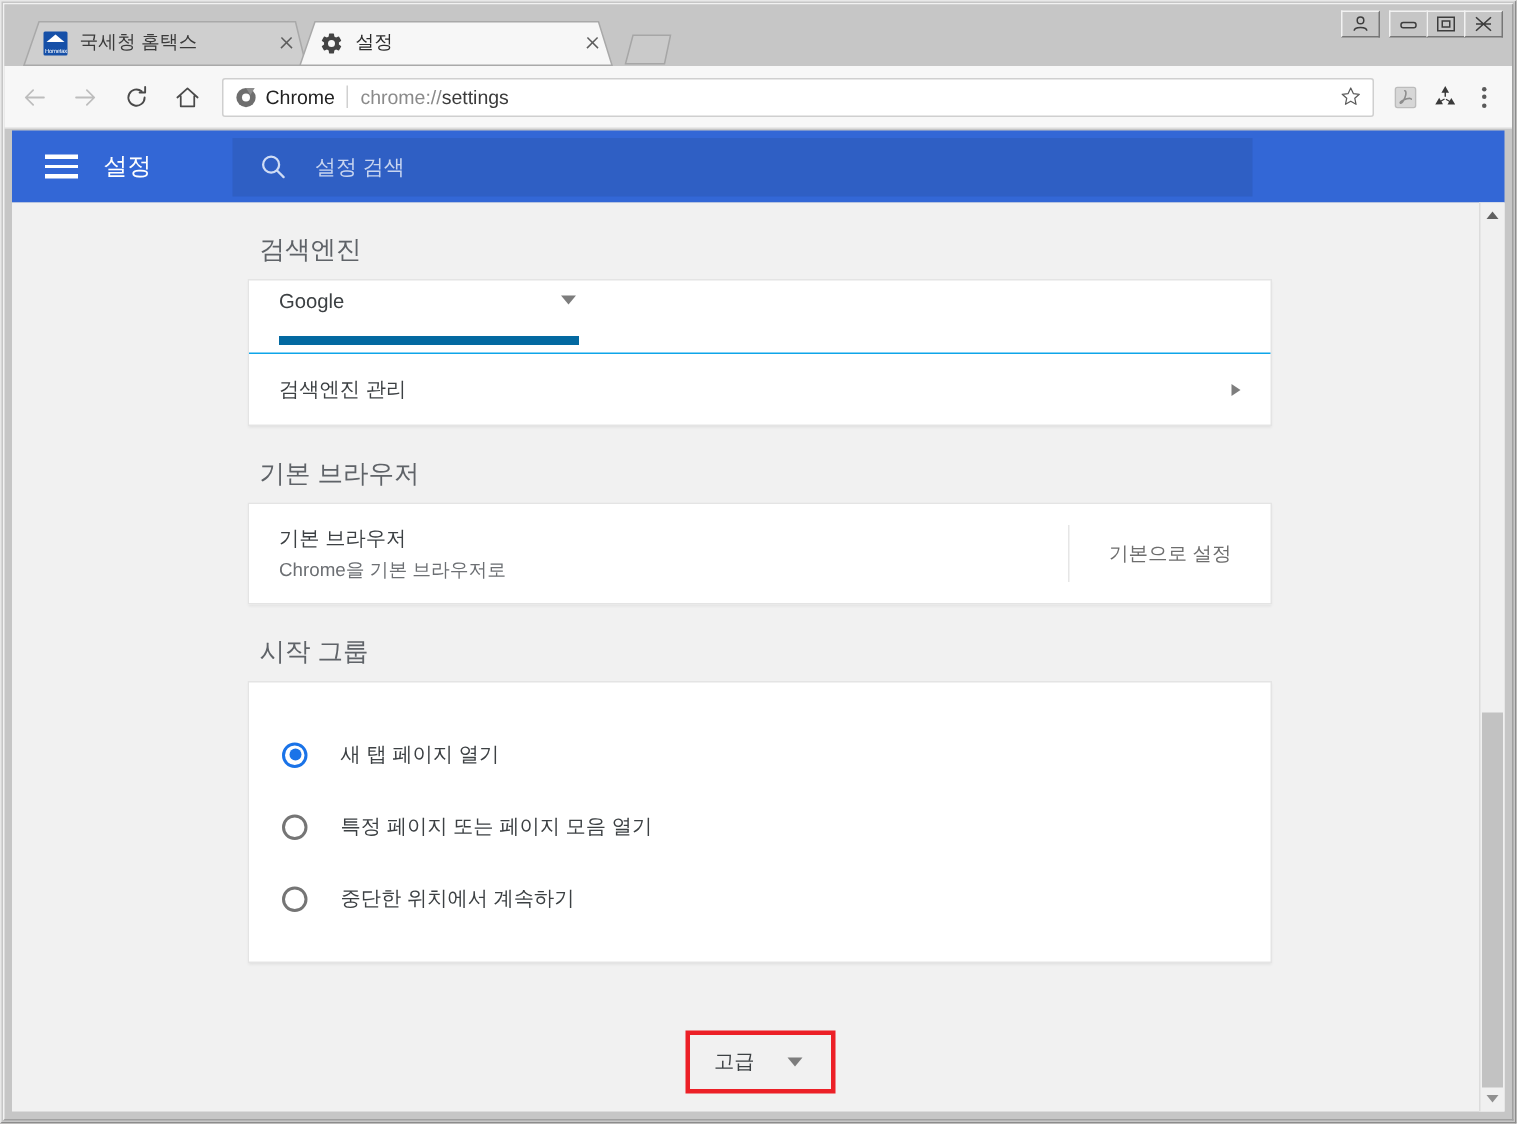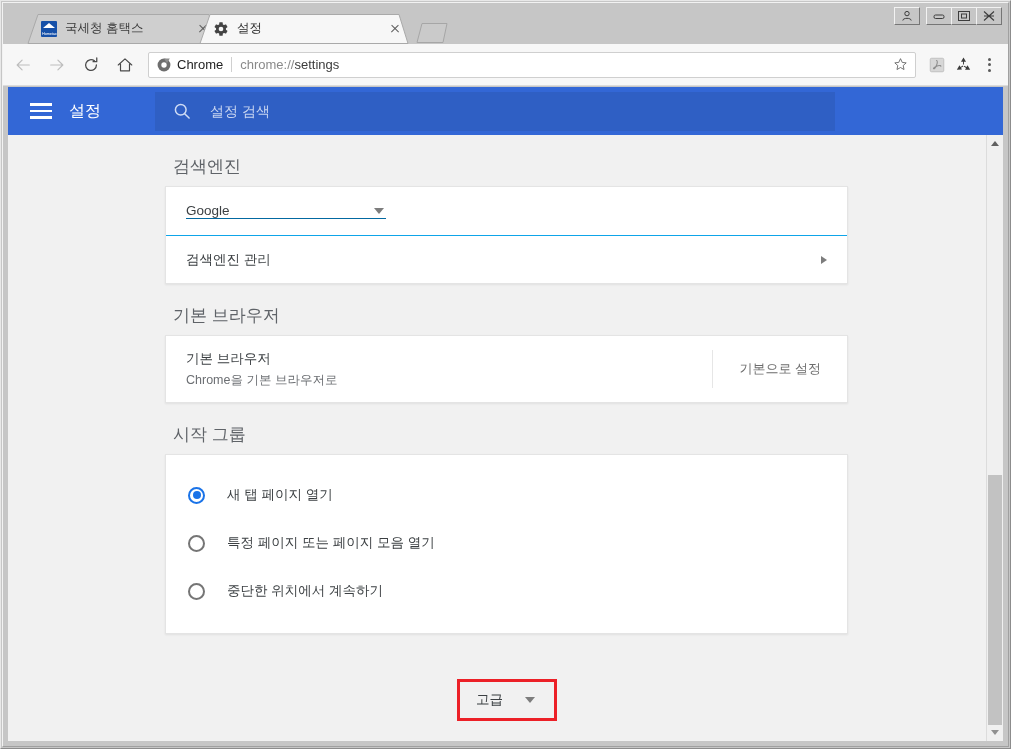--- a/index.html
+++ b/index.html
@@ -330,22 +330,22 @@
     font-size: 13.5px;
     color: #3c4043;
     flex: 1 1 auto;
   }
   .row-label.link { color: #3b67d6; }
 
   .select-box {
     width: 200px;
     display: flex;
     align-items: center;
-    border-bottom: 1px solid #0369a1;
-    padding-bottom: 0;
+    border-bottom: 6px solid #0369a1;
+    padding-bottom: 16px;
     cursor: pointer;
     flex: 0 0 200px;
   }
   .select-value {
     font-size: 13.5px;
     color: #3c4043;
     flex: 1 1 auto;
   }
   .caret-down {
     width: 0; height: 0;
@@ -393,21 +393,21 @@
 
   
   .radio-row {
     display: flex;
     align-items: center;
     height: 48px;
     padding: 0 20px 0 22px;
     box-sizing: border-box;
     cursor: pointer;
   }
-  .radio-card-inner { padding: 16px 0 18px 0; }
+  .radio-card-inner { padding: 24px 0 18px 0; }
   .radio {
     width: 17px; height: 17px;
     border-radius: 50%;
     border: 2px solid #757575;
     box-sizing: border-box;
     position: relative;
     flex: 0 0 17px;
   }
   .radio.checked { border-color: #1a73e8; }
   .radio.checked::after {
@@ -497,21 +497,21 @@
 <body>
 
 <div id="app">
 
   <div class="win-frame">
     <div class="win-frame-inner"></div>
   </div>
 
   <div class="tabstrip">
 
-    <div class="tab tab-inactive" style="left:24px; width:190px;">
+    <div class="tab tab-inactive" style="left:12px; width:190px;">
       <div class="tabskew">
         <svg width="190" height="31" viewBox="0 0 190 31" xmlns="http://www.w3.org/2000/svg">
           <path class="body" d="M1,30.5 L11,1.5 L182,1.5 L189,30.5 Z" stroke-width="1"></path>
         </svg>
       </div>
       <div class="tab-content">
         <div class="tab-favicon">
           <div class="favicon-hometax">
             <div class="roof"></div>
             <div class="word">Hometax</div>

